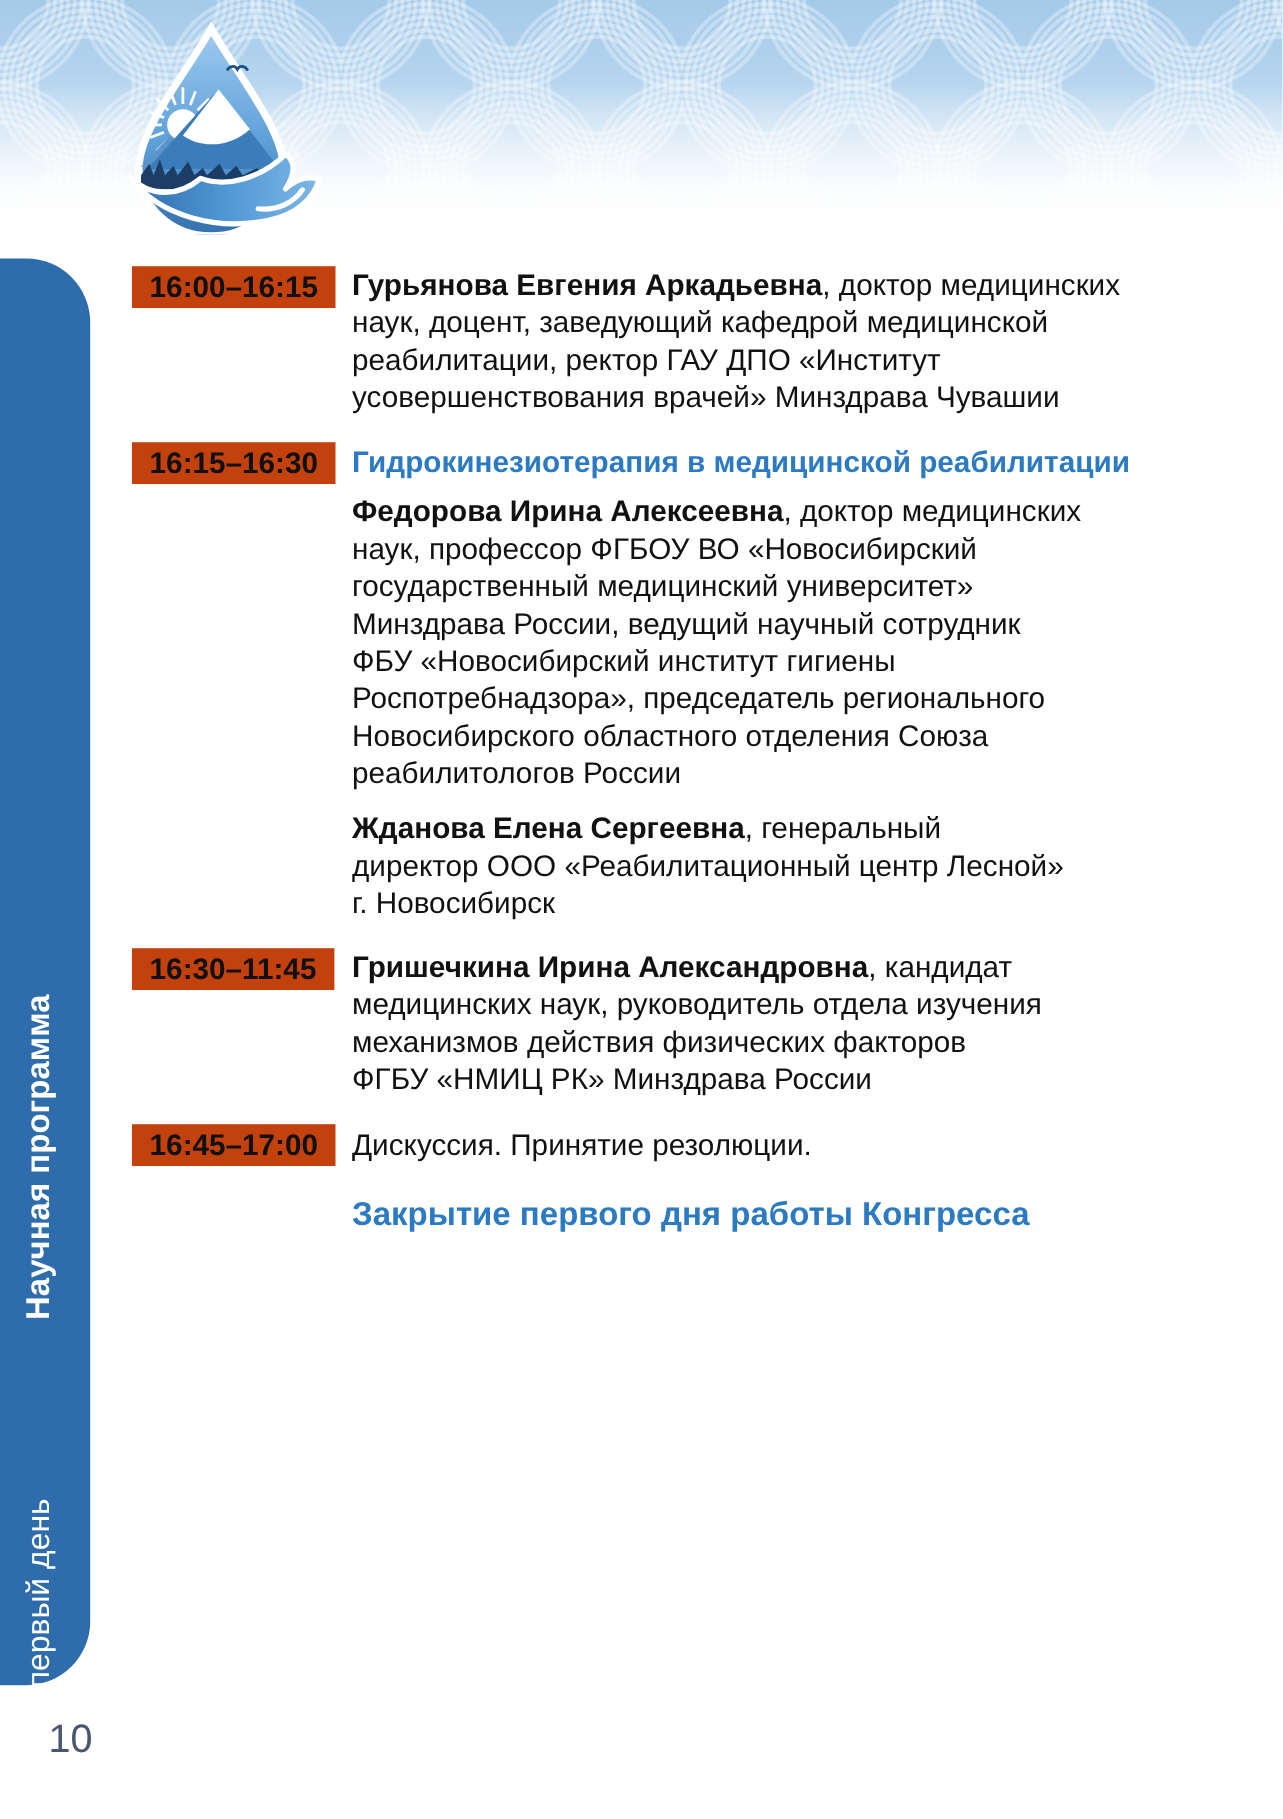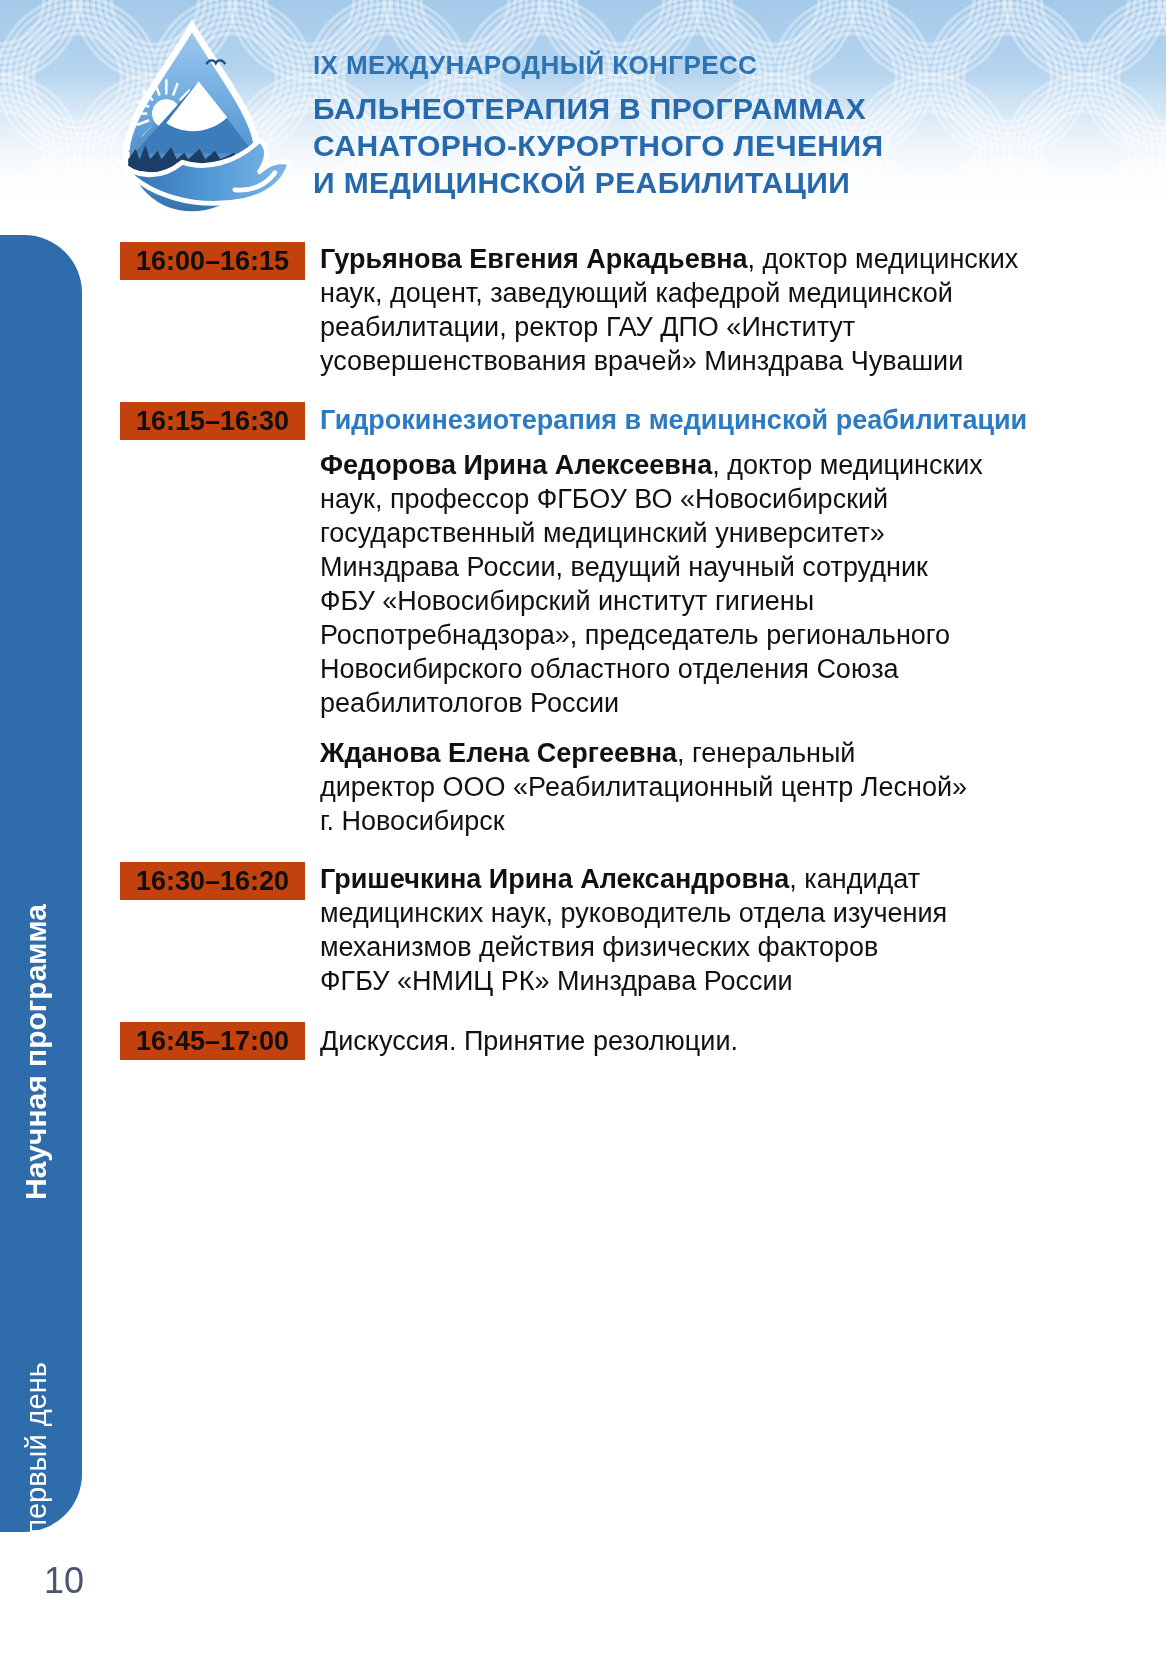--- a/index.html
+++ b/index.html
@@ -103,26 +103,20 @@
       <path d="M38 138 L66 108 L90 138 Z" fill="#5b94c8"></path>
       <path d="M44 140 L112 64 L170 140 Z" fill="#3c7cba"></path>
       <path d="M112 64 L142 102 C 124 119 96 121 78 108 Z" fill="#ffffff"></path>
       <path d="M38 146 l8 -11 4 11 6 -15 5 15 8 -9 4 9 10 -13 6 13 8 -7 4 7 12 -11 6 11 10 -9 6 9 14 -7 6 7 h13 v16 H38 Z" fill="#1c3e66"></path>
       <path d="M40 158 c 20 6 45 2 60 -4" fill="none" stroke="#ffffff" stroke-width="3"></path>
       <path d="M28 148 C 55 186 112 199 160 189 C 186 183 202 170 208 150 C 196 146 184 151 176 159 C 186 144 185 132 176 126 C 152 149 120 158 95 149 C 72 168 46 166 28 148 Z" fill="url(#waveGrad)" stroke="#ffffff" stroke-width="5" stroke-linejoin="round"></path>
       <path d="M150 178 c 18 2 34 -6 42 -18" fill="none" stroke="#ffffff" stroke-width="5" stroke-linecap="round"></path>
     </svg>
   </div>
 
-  <div class="header-titles">
-    <p class="h-line1">IX МЕЖДУНАРОДНЫЙ КОНГРЕСС</p>
-    <p class="h-bold">БАЛЬНЕОТЕРАПИЯ В ПРОГРАММАХ</p>
-    <p class="h-bold">САНАТОРНО-КУРОРТНОГО ЛЕЧЕНИЯ</p>
-    <p class="h-bold">И МЕДИЦИНСКОЙ РЕАБИЛИТАЦИИ</p>
-  </div>
 </div>
 
 <div class="sidebar">
   <span class="v-label program">Научная программа</span>
   <span class="v-label day">19 марта, первый день</span>
 </div>
 
 <div class="content">
     <div class="entry">
       <div class="time-cell"><span class="chip">16:00–16:15</span></div>
@@ -144,29 +138,35 @@
 ФБУ «Новосибирский институт гигиены
 Роспотребнадзора», председатель регионального
 Новосибирского областного отделения Союза
 реабилитологов России</span></p>
         <p class="speaker"><b>Жданова Елена Сергеевна</b><span>, генеральный
 директор ООО «Реабилитационный центр Лесной»
 г. Новосибирск</span></p>
       </div>
     </div>
     <div class="entry">
-      <div class="time-cell"><span class="chip">16:30–16:20</span></div>
+      <div class="time-cell"><span class="chip">16:30–11:45</span></div>
       <div class="entry-content">
         <p class="speaker"><b>Гришечкина Ирина Александровна</b><span>, кандидат
 медицинских наук, руководитель отдела изучения
 механизмов действия физических факторов
 ФГБУ «НМИЦ РК» Минздрава России</span></p>
       </div>
     </div>
     <div class="entry">
       <div class="time-cell"><span class="chip">16:45–17:00</span></div>
       <div class="entry-content">
         <p class="entry-title plain">Дискуссия. Принятие резолюции.</p>
       </div>
     </div>
+    <div class="entry">
+      <div class="time-cell"></div>
+      <div class="entry-content">
+        <p class="closing">Закрытие первого дня работы Конгресса</p>
+      </div>
+    </div>
   </div>
 
 <div class="page-number">10</div>
 
 </body></html>

